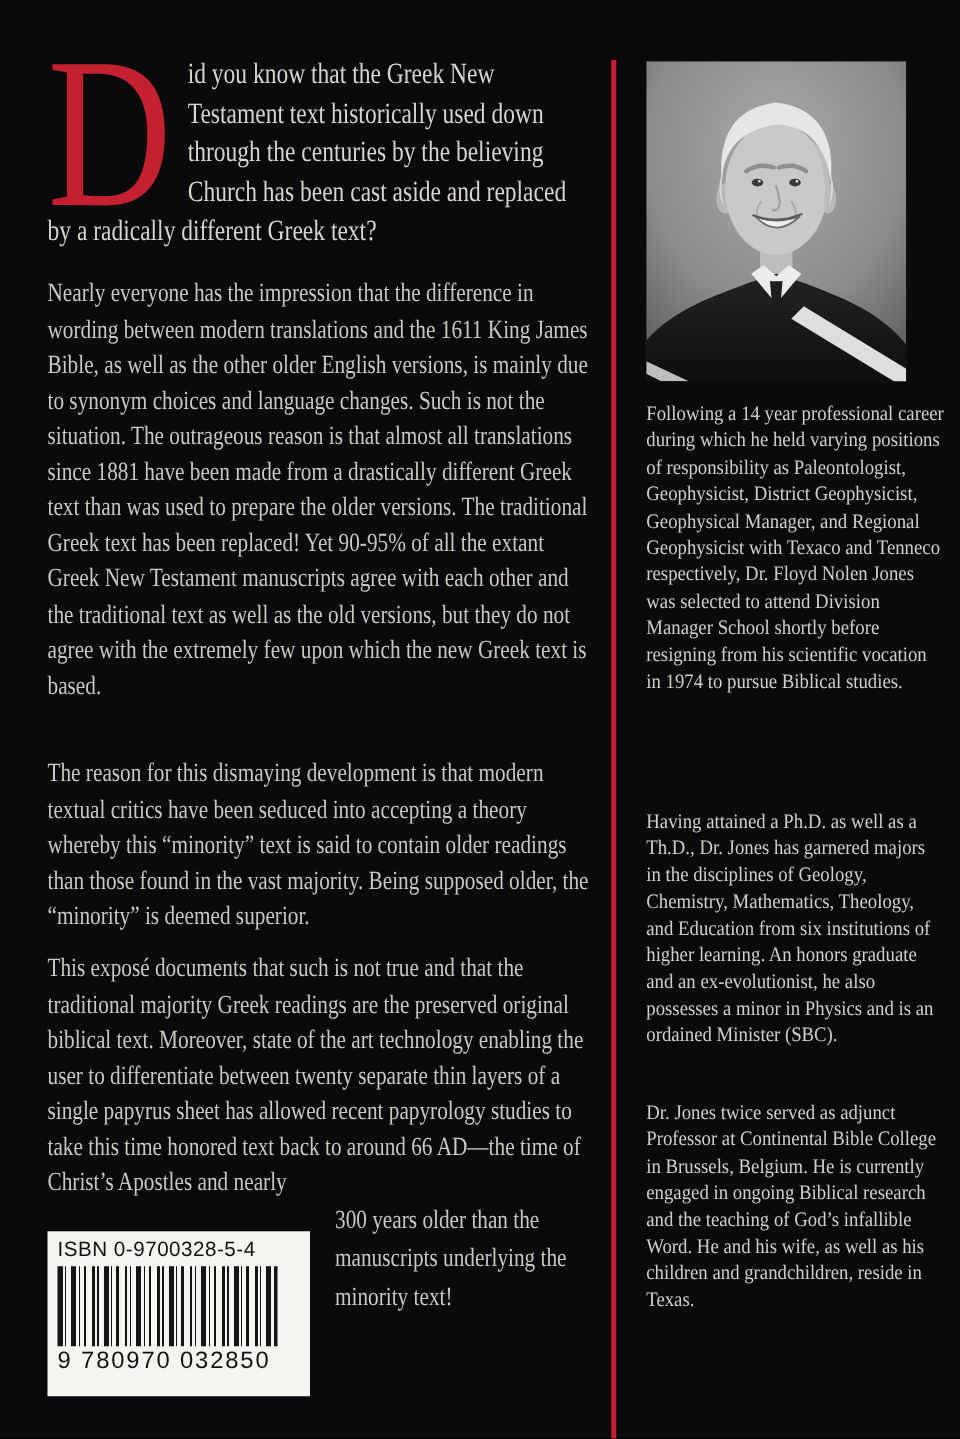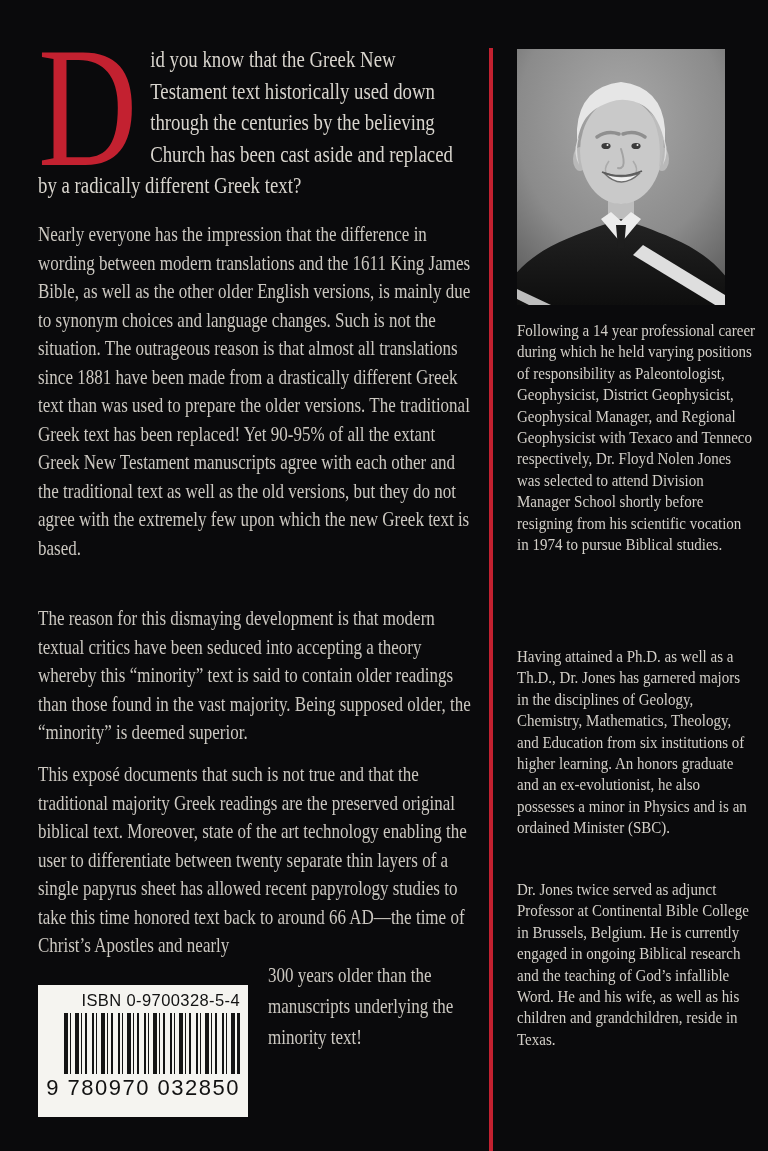--- a/index.html
+++ b/index.html
@@ -37,37 +37,37 @@
     left:268px; top:960px; width:250px;
     font-size:21px; line-height:31px;
     transform:scaleX(0.81);
   }
 
   
   .barcode {
     position:absolute; left:38px; top:985px; width:210px; height:132px;
     background:#f5f4f0; color:#121212; box-sizing:border-box;
     padding:6px 8px 16px 8px;
-    display:flex; flex-direction:column; align-items:flex-end;
+    display:flex; flex-direction:column; align-items:flex-start;
     font-family:"Liberation Sans", sans-serif;
   }
   .isbn-label { font-size:16.5px; letter-spacing:0.4px; white-space:nowrap; }
   .bars {
     width:172px; height:64px; margin-top:3px;
     background:
       repeating-linear-gradient(90deg,
         #141414 0 2px,  #f5f4f0 2px 4px,
         #141414 4px 5px, #f5f4f0 5px 9px,
         #141414 9px 13px, #f5f4f0 13px 15px,
         #141414 15px 16px, #f5f4f0 16px 19px,
         #141414 19px 21px, #f5f4f0 21px 26px);
     border-left:2px solid #141414; border-right:2px solid #141414;
   }
   .barcode-digits {
-    font-size:22px; margin-top:1px; letter-spacing:1.5px; white-space:nowrap;
+    font-size:19px; margin-top:1px; letter-spacing:1.5px; white-space:nowrap;
   }
 
   
   .red-rule {
     position:absolute; left:489px; top:48px; width:4px; height:1103px;
     background:var(--accent-red,#c32130);
   }
 
   
   .photo { position:absolute; left:517px; top:49px; width:208px; height:256px; }

